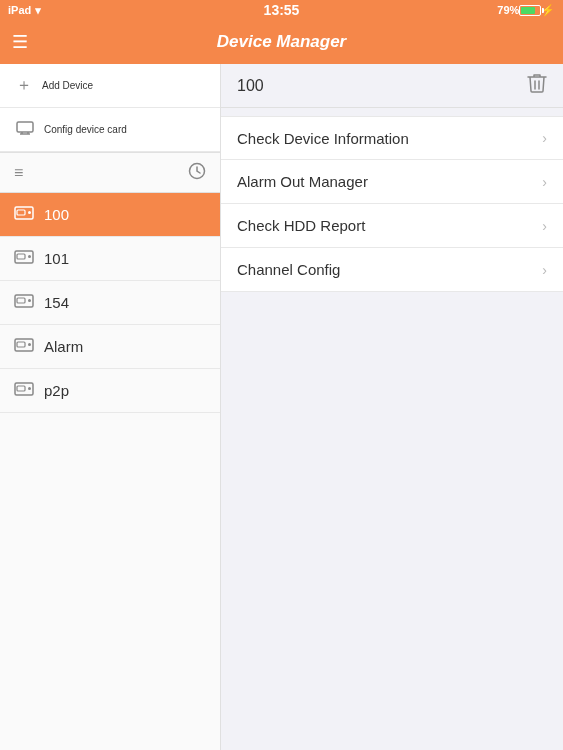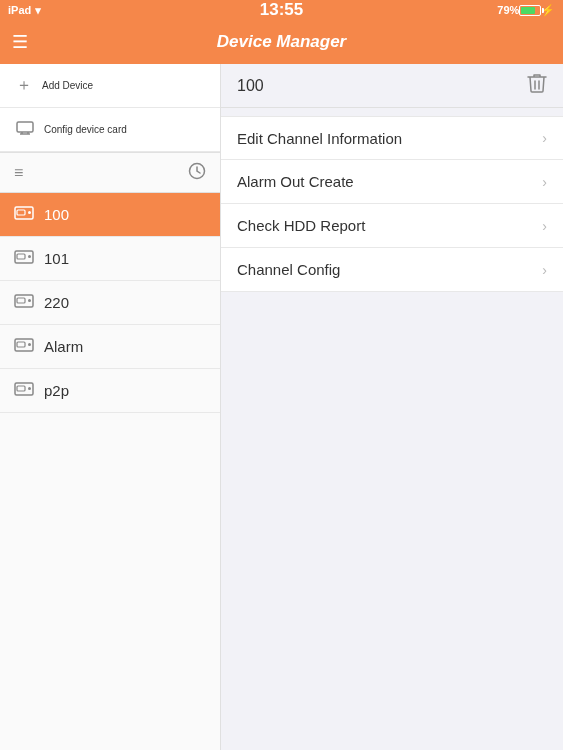--- a/index.html
+++ b/index.html
@@ -11,21 +11,21 @@
       height: 20px;
       display: flex;
       align-items: center;
       justify-content: space-between;
       padding: 0 8px;
       color: white;
       font-size: 11px;
       font-weight: 600;
     }
     .status-left { display: flex; align-items: center; gap: 4px; }
-    .status-center { position: absolute; left: 50%; transform: translateX(-50%); font-size: 17px; font-weight: 600; color: white; }
+    .status-center { position: absolute; left: 50%; transform: translateX(-50%); font-size: 14px; font-weight: 600; color: white; }
     .status-right { display: flex; align-items: center; gap: 0; }
     .wifi-icon { font-size: 11px; }
     .battery-container { display: flex; align-items: center; gap: 2px; }
     .battery-box { width: 22px; height: 11px; border: 1.5px solid white; border-radius: 2px; position: relative; display: flex; align-items: center; padding: 1px; }
     .battery-box::after { content: ''; width: 2px; height: 5px; background: white; position: absolute; right: -4px; border-radius: 0 1px 1px 0; }
     .battery-fill { height: 100%; width: 75%; background: #4cd964; border-radius: 1px; }
 
     
     .header {
       background: #f5874a;
@@ -219,21 +219,21 @@
       </div>
 
       <div class="device-item">
         <span class="device-icon">
           <svg width="20" height="14" viewBox="0 0 20 14" fill="none" xmlns="http://www.w3.org/2000/svg">
             <rect x="1" y="1" width="18" height="12" rx="1.5" stroke="#888" stroke-width="1.5"></rect>
             <rect x="3" y="4" width="8" height="5" rx="1" stroke="#888" stroke-width="1.2"></rect>
             <circle cx="15.5" cy="6.5" r="1.5" fill="#888"></circle>
           </svg>
         </span>
-        <span class="device-label">220</span>
+        <span class="device-label">154</span>
       </div>
 
       <div class="device-item">
         <span class="device-icon">
           <svg width="20" height="14" viewBox="0 0 20 14" fill="none" xmlns="http://www.w3.org/2000/svg">
             <rect x="1" y="1" width="18" height="12" rx="1.5" stroke="#888" stroke-width="1.5"></rect>
             <rect x="3" y="4" width="8" height="5" rx="1" stroke="#888" stroke-width="1.2"></rect>
             <circle cx="15.5" cy="6.5" r="1.5" fill="#888"></circle>
           </svg>
         </span>
@@ -261,26 +261,26 @@
       <span class="delete-icon">
         <svg width="20" height="22" viewBox="0 0 20 22" fill="none" xmlns="http://www.w3.org/2000/svg">
           <path d="M1 5h18M7 5V3h6v2M8 9v8M12 9v8M3 5l1 14a1 1 0 001 1h10a1 1 0 001-1L17 5H3z" stroke="#888" stroke-width="1.5" stroke-linecap="round" stroke-linejoin="round"></path>
         </svg>
       </span>
     </div>
 
     <div class="menu-list">
 
       <div class="menu-item">
-        <span class="menu-item-label">Edit Channel Information</span>
-        <span class="chevron">›</span>
-      </div>
-
-      <div class="menu-item">
-        <span class="menu-item-label">Alarm Out Create</span>
+        <span class="menu-item-label">Check Device Information</span>
+        <span class="chevron">›</span>
+      </div>
+
+      <div class="menu-item">
+        <span class="menu-item-label">Alarm Out Manager</span>
         <span class="chevron">›</span>
       </div>
 
       <div class="menu-item">
         <span class="menu-item-label">Check HDD Report</span>
         <span class="chevron">›</span>
       </div>
 
       <div class="menu-item">
         <span class="menu-item-label">Channel Config</span>

